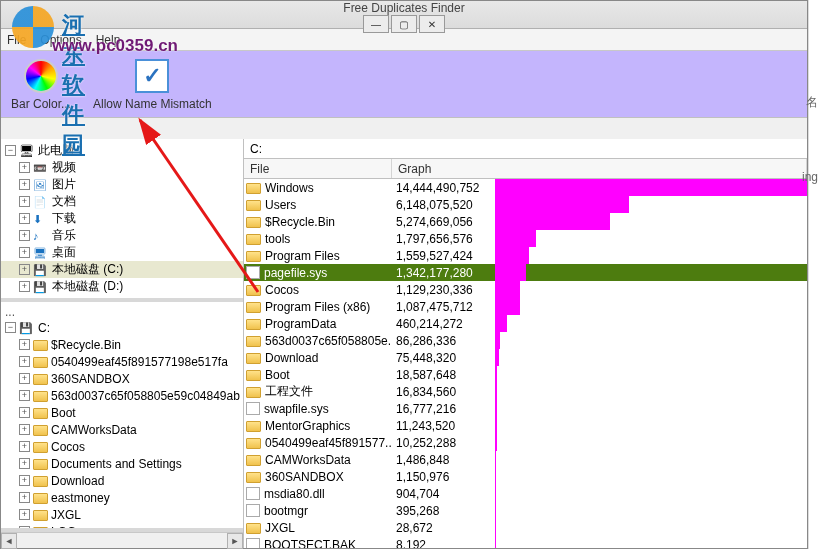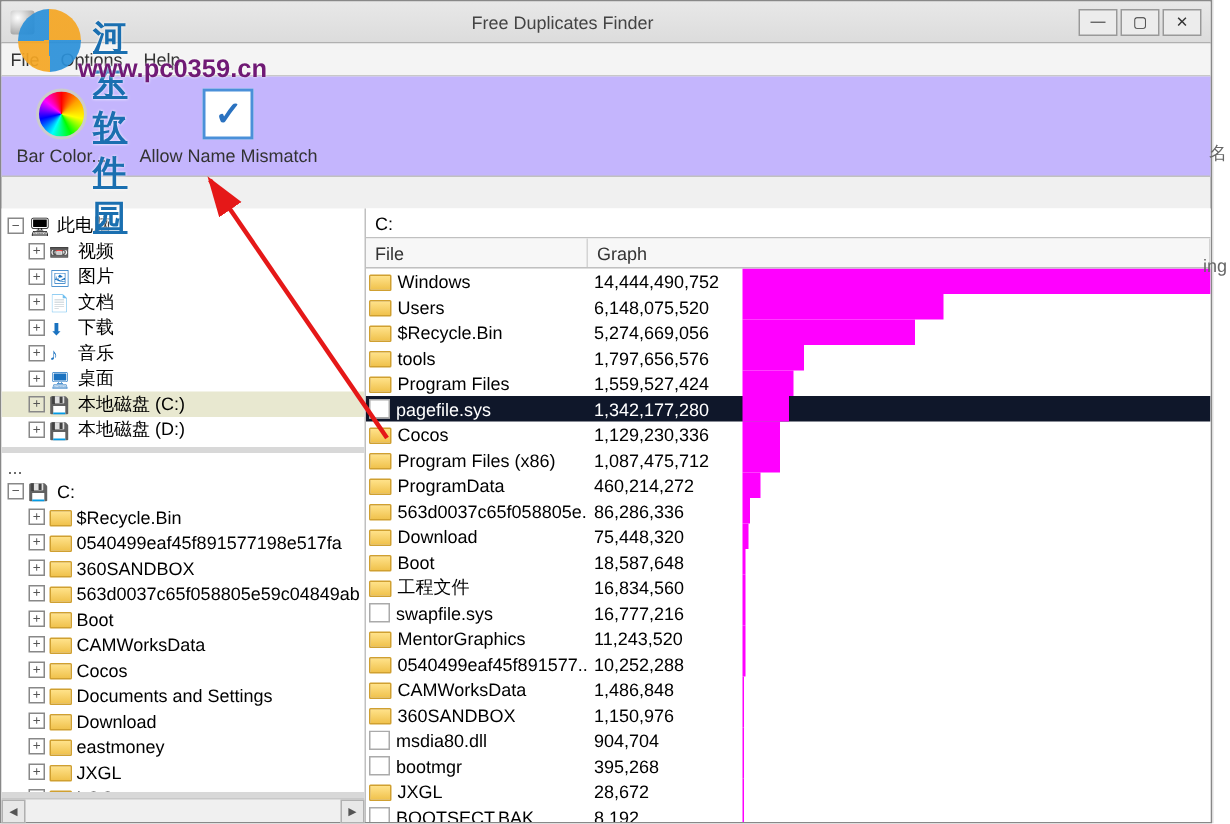--- a/index.html
+++ b/index.html
@@ -1,18 +1,18 @@
 <!DOCTYPE html>
 <html><head>
 <meta charset="utf-8">
 <style>
 * { box-sizing: border-box; margin: 0; padding: 0; font-family: "Microsoft YaHei", Tahoma, sans-serif; font-size: 12px; }
 body { background: #fff; width: 820px; height: 549px; overflow: hidden; position: relative; }
 .window { position: absolute; left: 0; top: 0; width: 808px; height: 549px; background: #f0f0f0; border: 1px solid #888; }
-.titlebar { height: 28px; background: linear-gradient(#e8e8e8,#dcdcdc); display: flex; align-items: center; padding: 0 6px; border-bottom: 1px solid #b0b0b0; }
+.titlebar { height: 28px; background: linear-gradient(#e8e8e8,#dcdcdc); display: flex; align-items: center; padding: 0 6px; border-bottom: 1px solid #b0b0b0; flex-direction: column; }
 .title-icon { width: 16px; height: 16px; background: radial-gradient(circle at 30% 30%, #fff, #888); border-radius: 2px; margin-right: 8px; }
 .title-text { flex: 1; text-align: center; color: #444; }
 .win-btns { display: flex; gap: 2px; }
 .win-btn { width: 26px; height: 18px; border: 1px solid #999; background: #ececec; display:flex; align-items:center; justify-content:center; font-size:10px; color:#333; }
 .menubar { height: 22px; display: flex; align-items: center; padding: 0 6px; gap: 14px; border-bottom: 1px solid #c8c8c8; background:#f4f4f4; }
 .menu-item { color:#333; }
 .toolbar { padding: 8px 10px 6px 10px; background:#c4b5fd; border-bottom:1px solid #c0c0c0; display:flex; gap:22px; }
 .tool { display:flex; flex-direction:column; align-items:center; gap:4px; }
 .tool-icon-color { width:34px; height:34px; border-radius:50%; background: conic-gradient(red,orange,yellow,lime,cyan,blue,magenta,red); border:2px solid #ccc; }
 .tool-icon-check { width:34px; height:34px; border:2px solid #4a90d9; background:#fff; display:flex; align-items:center; justify-content:center; position:relative; }
@@ -38,21 +38,21 @@
 .dots { padding-left:4px; color:#555; }
 .right-panel { flex:1; display:flex; flex-direction:column; }
 .path-bar { height:20px; border-bottom:1px solid #c0c0c0; padding:3px 6px; background:#fff;}
 .list-header { height:20px; display:flex; border-bottom:1px solid #c0c0c0; background:#f7f7f7; }
 .col-h { padding:3px 6px; border-right:1px solid #d4d4d4; color:#333; }
 .col-file { width:148px; }
 .col-disk { width:103px; }
 .col-graph { flex:1; }
 .list-body { flex:1; overflow:hidden; position:relative; }
 .row { display:flex; height:17px; align-items:center; }
-.row.sel { background:#0f172a; color:#fff; }
+.row.sel { background:#4d7c0f; color:#fff; }
 .cell-file { width:148px; display:flex; align-items:center; padding-left:2px; white-space:nowrap; overflow:hidden;text-align:center; }
 .cell-file .ficon.fold { margin-right:4px; flex-shrink:0; }
 .cell-file .fileic { width:14px; height:13px; border:1px solid #aaa; background:#fff; margin-right:4px; flex-shrink:0; }
 .cell-disk { width:103px; text-align:left; padding-left:4px; white-space:nowrap; }
 .cell-graph { flex:1; position:relative; height:17px; }
 .bar { position:absolute; left:0; top:0; height:17px; background:#ff00ff; }
 .row.sel .bar { background:#ff00ff; }
 
 .watermark { position:absolute; top:6px; left:12px; pointer-events:none; }
 .wm-logo { width:42px; height:42px; position:absolute; left:0; top:0; border-radius:50%; background:conic-gradient(#f5a623 0 25%, #2a90d9 25% 50%, #f5a623 50% 75%, #2a90d9 75% 100%); opacity:.92;}

